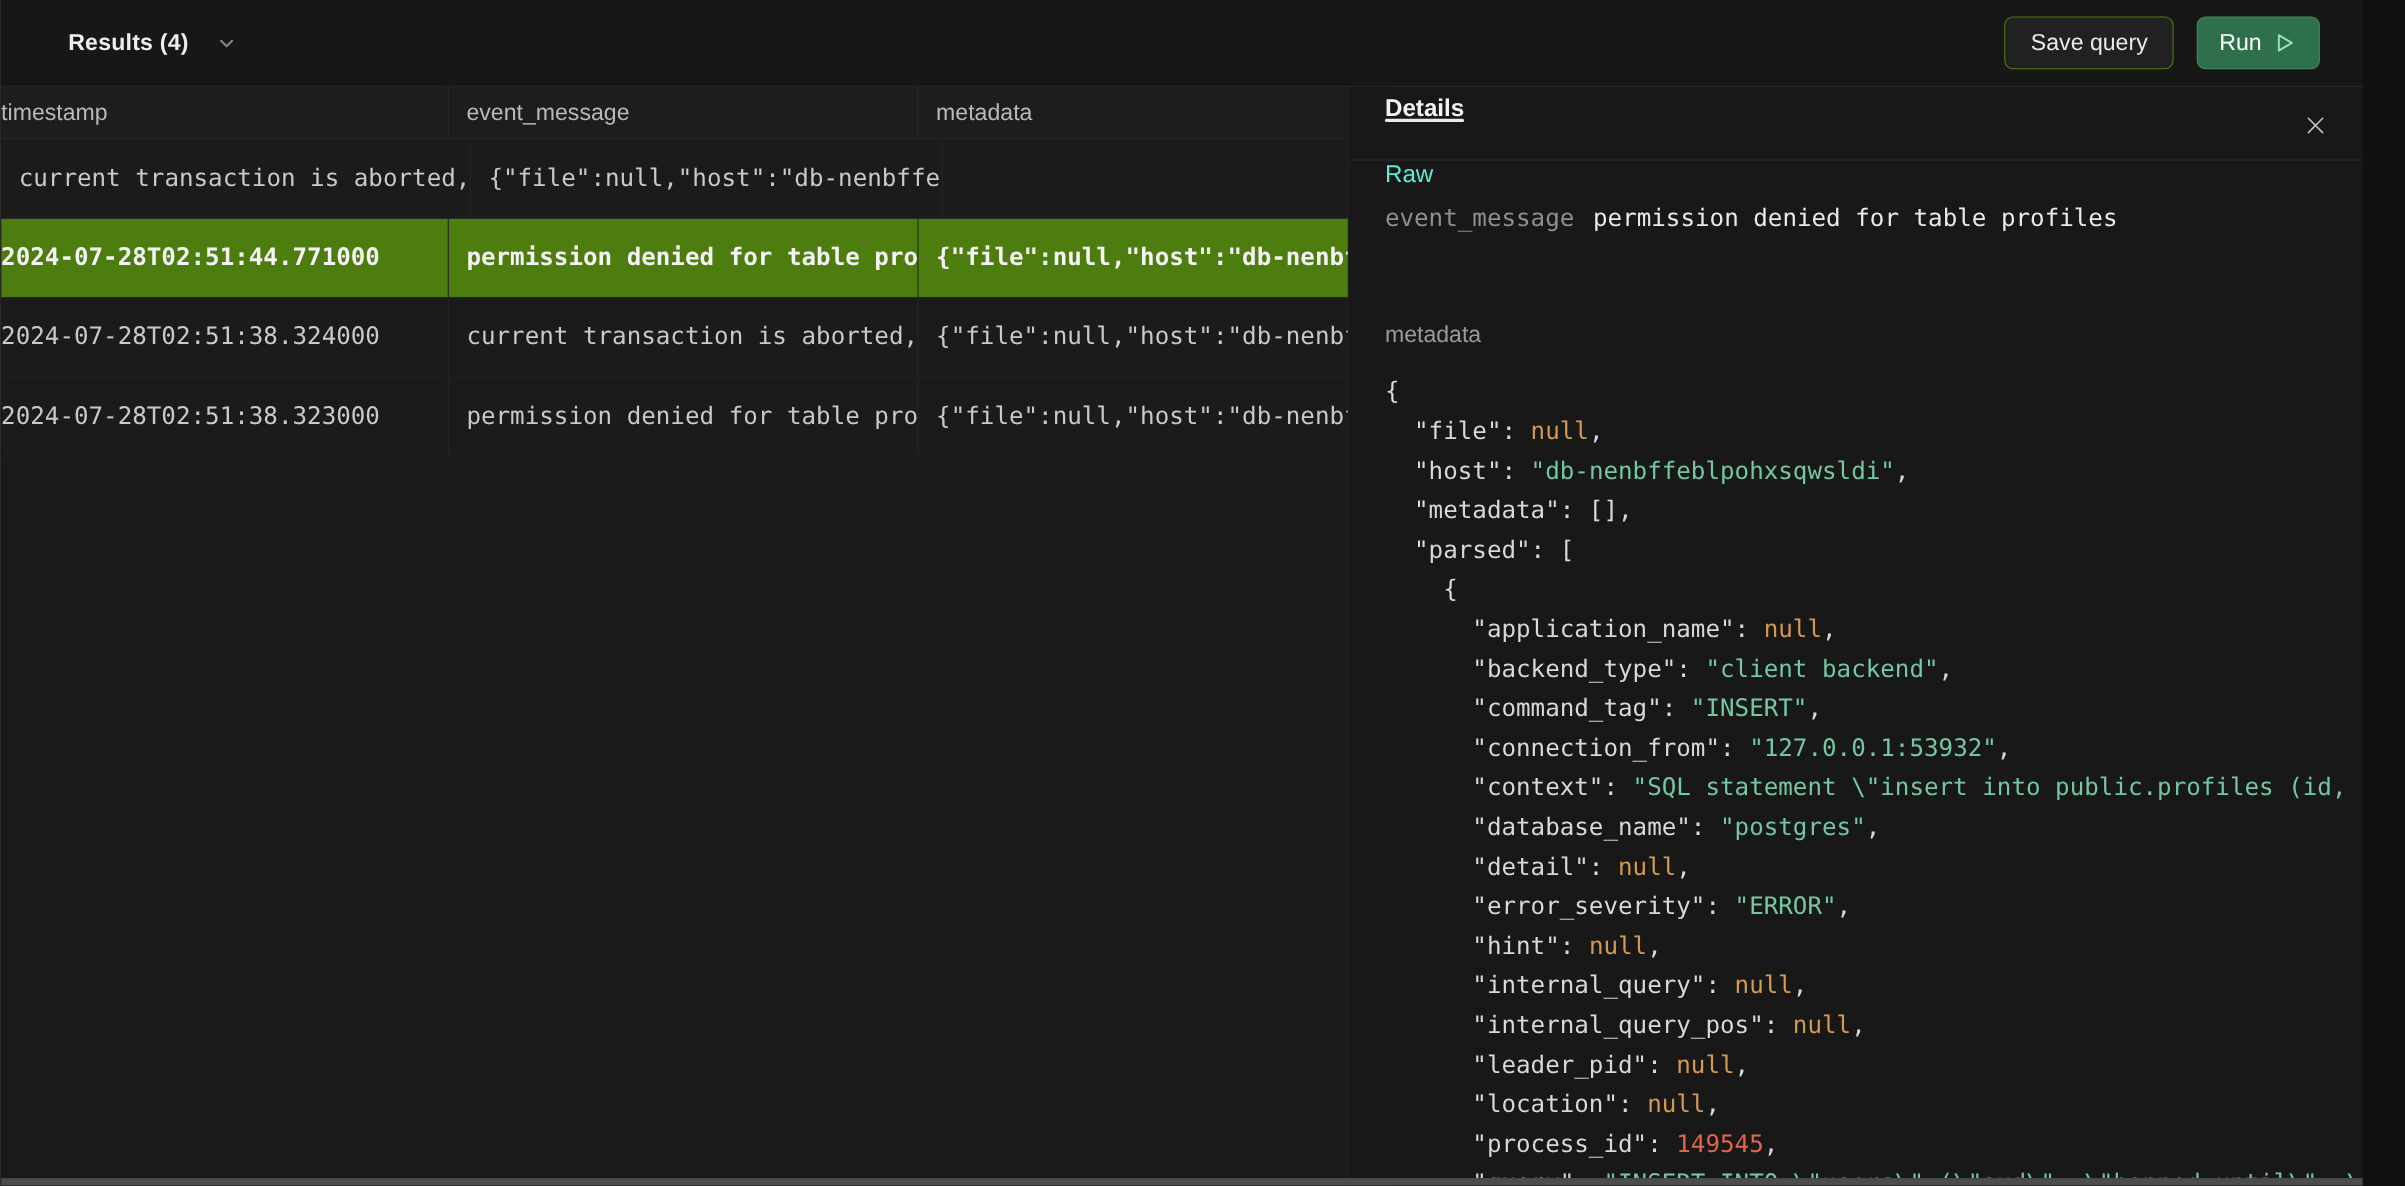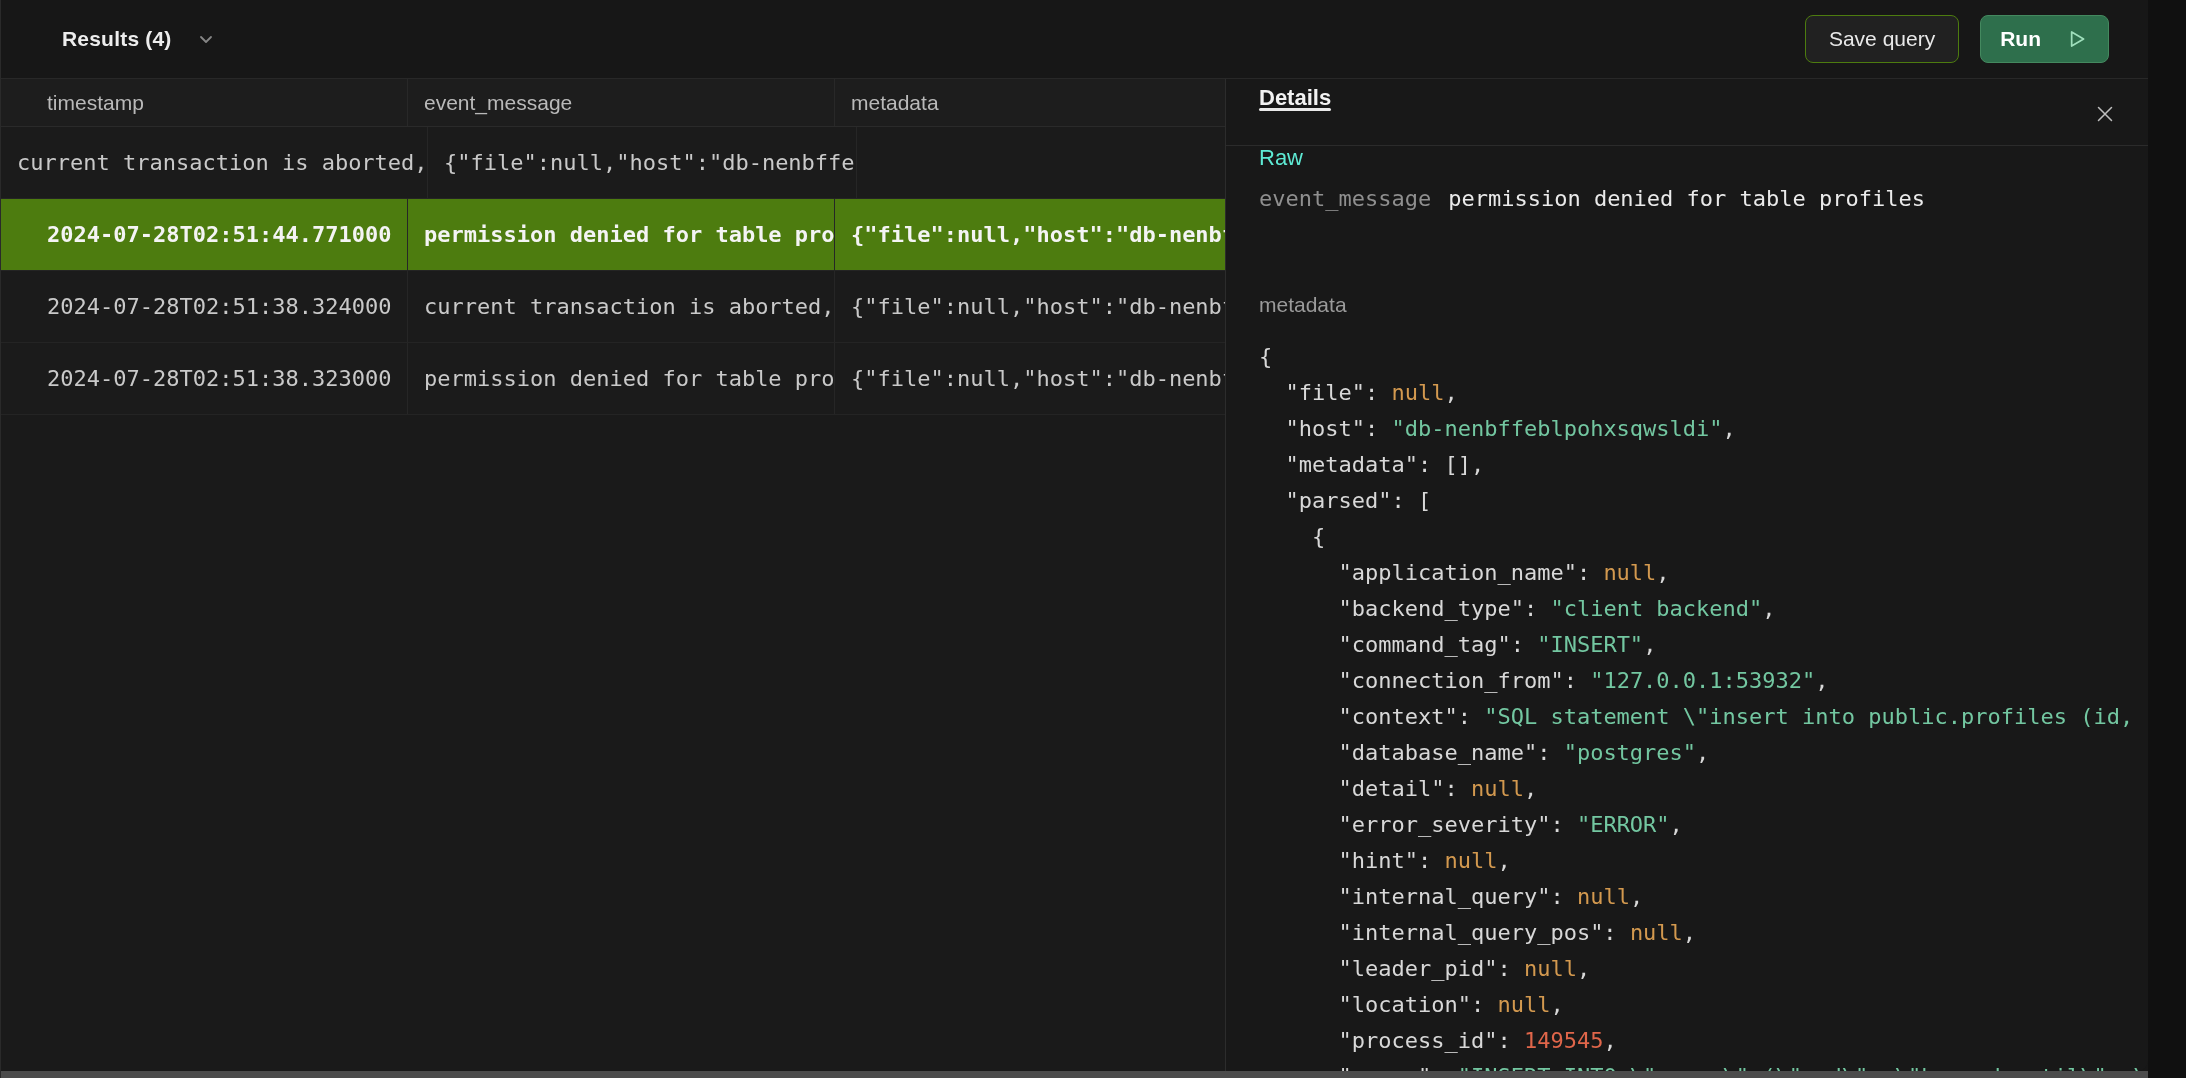--- a/index.html
+++ b/index.html
@@ -14,39 +14,39 @@
   .topbar {
     height:79px; display:flex; align-items:center;
     padding:0 39px 0 61px; border-bottom:1px solid #282828; background:#171717;
   }
   .results-dropdown { display:flex; align-items:center; gap:22px; cursor:pointer; }
   .results-label { color:#ededed; font-size:21px; font-weight:600; letter-spacing:.2px; }
   .chevron-down { display:flex; align-items:center; }
   .topbar-spacer { flex:1; }
   .btn { display:flex; align-items:center; justify-content:center; height:48px; border-radius:8px; font-size:21px; cursor:pointer; }
   .btn-save { background:#212121; border:1px solid #4d7c0f; color:#e9e9e9; padding:0 23px; }
-  .btn-run { background:#2e6f4c; border:1px solid #44895f; color:#ffffff; padding:0 19px; margin-left:21px; gap:22px; font-weight:700; }
+  .btn-run { background:#2e6f4c; border:1px solid #44895f; color:#ffffff; padding:0 19px; margin-left:21px; gap:7px; font-weight:400; }
   
   .main { display:flex; height:999px; position:relative; }
   
   .table-area { width:1263px; background:#1a1a1a; overflow:hidden; }
   .thead { display:flex; height:48px; background:#1d1d1d; border-bottom:1px solid #2a2a2a; }
   .th {
     display:flex; align-items:center; font-size:21px; color:#b9b9b9;
     border-right:1px solid #282828; overflow:hidden; white-space:nowrap;
   }
   .trow { display:flex; height:72px; border-bottom:1px solid #242424; background:#1b1b1b; cursor:pointer; }
   .trow.selected { background:#4d7c0f; }
   .td {
     display:flex; align-items:center;
     font-family:"DejaVu Sans Mono", monospace; font-size:22px; color:#c9c9c9;
     border-right:1px solid #262626; overflow:hidden; white-space:pre;
   }
   .trow.selected .td { color:#f4f4f4; font-weight:bold; }
-  .col-ts   { width:407px; padding-left:46px; }
+  .col-ts   { width:407px; }
   .col-msg  { width:427px; padding-left:16px; }
   .col-meta { width:429px; padding-left:16px; }
   
   .details-panel {
     position:absolute; right:0; top:0; width:923px; height:992px;
     background:#181818; border-left:1px solid #2c2c2c;
     border-bottom-right-radius:10px; overflow:hidden; z-index:20;
   }
   .panel-header {
     height:67px; display:flex; align-items:stretch;

